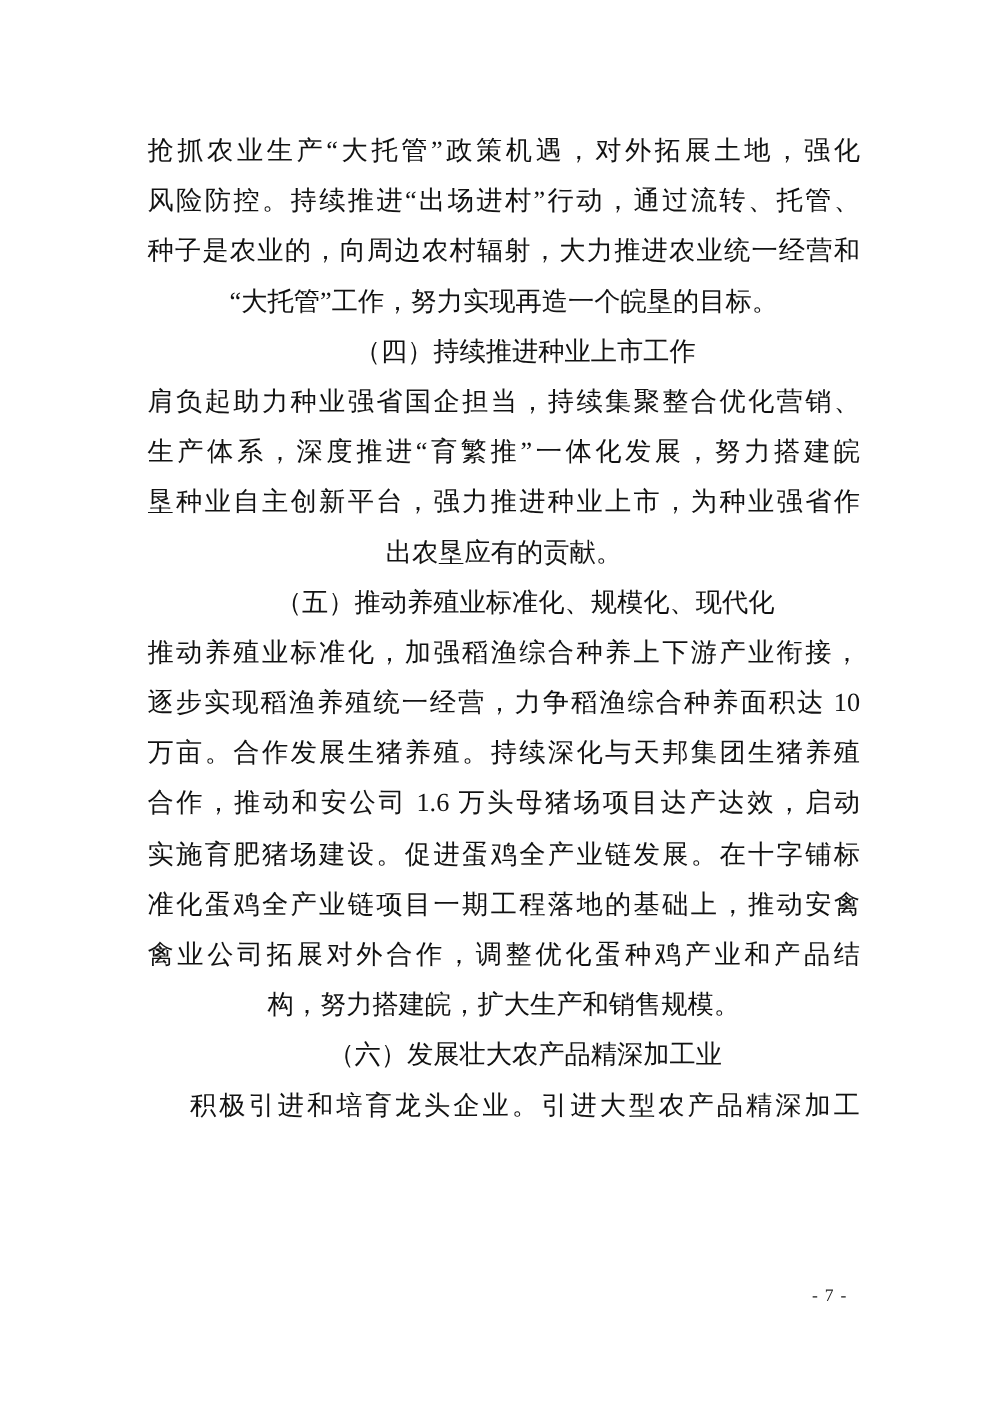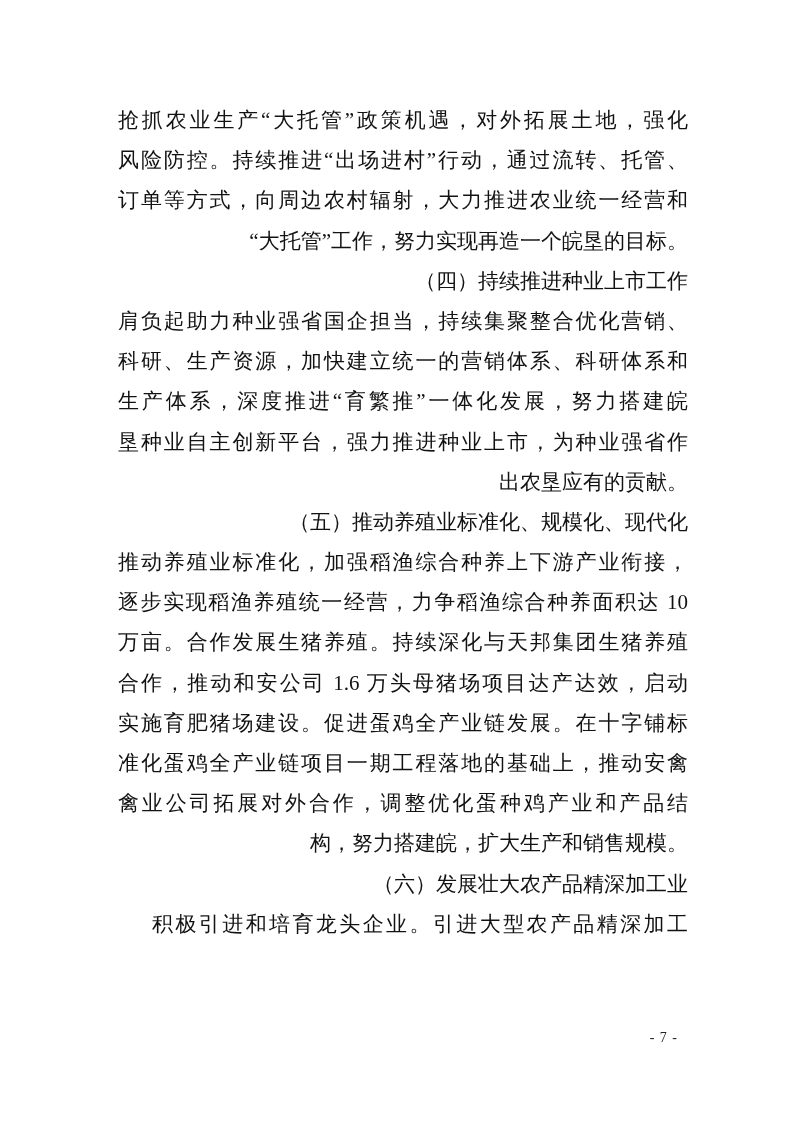--- a/index.html
+++ b/index.html
@@ -21,21 +21,21 @@
   .text-block {
     position: absolute;
     left: 118px;
     top: 100px;
     width: 570px;
   }
   .line {
     font-size: 21px;
     line-height: 40.2px;
     height: 40.2px;
-    text-align: right;
+    text-align: center;
     white-space: normal;
     overflow: visible;
   }
   .line.justify {
     text-align: justify;
     text-align-last: justify;
   }
   .line.indent {
     text-indent: 34px;
   }
@@ -49,25 +49,24 @@
     letter-spacing: 1px;
   }
 </style>
 </head>
 <body>
 
 <div class="page">
   <div class="text-block" id="text-block">
       <div class="line justify">抢抓农业生产“大托管”政策机遇，对外拓展土地，强化</div>
       <div class="line justify">风险防控。持续推进“出场进村”行动，通过流转、托管、</div>
-      <div class="line justify">订单等方式，向周边农村辐射，大力推进农业统一经营和</div>
+      <div class="line justify">种子是农业的，向周边农村辐射，大力推进农业统一经营和</div>
       <div class="line">“大托管”工作，努力实现再造一个皖垦的目标。</div>
       <div class="line indent">（四）持续推进种业上市工作</div>
       <div class="line justify">肩负起助力种业强省国企担当，持续集聚整合优化营销、</div>
-      <div class="line justify">科研、生产资源，加快建立统一的营销体系、科研体系和</div>
       <div class="line justify">生产体系，深度推进“育繁推”一体化发展，努力搭建皖</div>
       <div class="line justify">垦种业自主创新平台，强力推进种业上市，为种业强省作</div>
       <div class="line">出农垦应有的贡献。</div>
       <div class="line indent">（五）推动养殖业标准化、规模化、现代化</div>
       <div class="line justify">推动养殖业标准化，加强稻渔综合种养上下游产业衔接，</div>
       <div class="line justify">逐步实现稻渔养殖统一经营，力争稻渔综合种养面积达 10</div>
       <div class="line justify">万亩。合作发展生猪养殖。持续深化与天邦集团生猪养殖</div>
       <div class="line justify">合作，推动和安公司 1.6 万头母猪场项目达产达效，启动</div>
       <div class="line justify">实施育肥猪场建设。促进蛋鸡全产业链发展。在十字铺标</div>
       <div class="line justify">准化蛋鸡全产业链项目一期工程落地的基础上，推动安禽</div>

